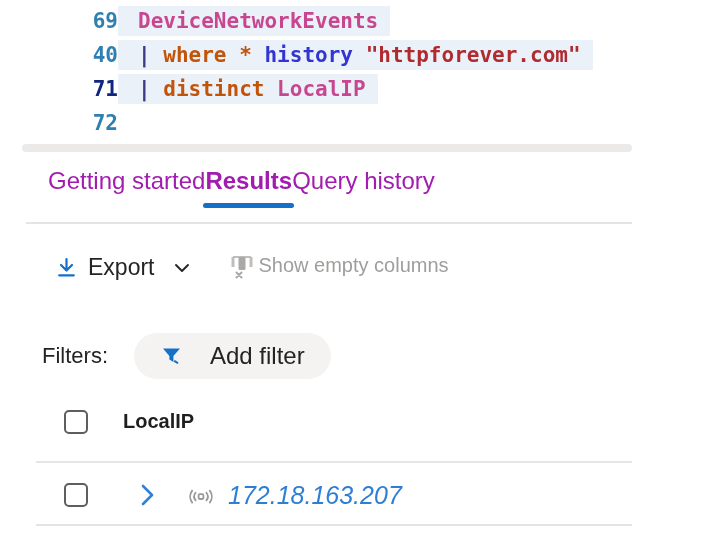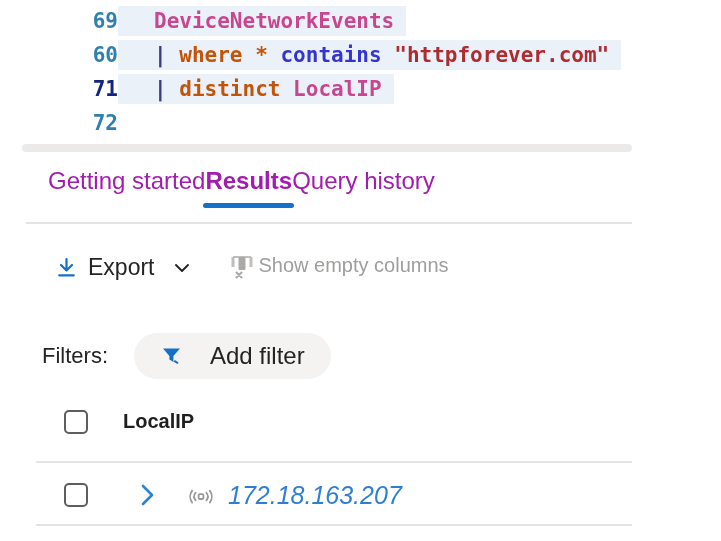--- a/index.html
+++ b/index.html
@@ -9,21 +9,21 @@
     background:#fff; font-family:"Liberation Sans", sans-serif; color:#242424;
   }
 
   
   .editor { position:absolute; top:4px; left:0; right:0; }
   .code-line { display:flex; align-items:center; height:34px;
     font-family:"DejaVu Sans Mono","Liberation Mono",monospace;
     font-size:21px; font-weight:700; }
   .ln { flex:none; width:118px; text-align:right; color:#2F7FB0; }
   .code-line.current .ln { color:#10257F; }
-  .code { white-space:pre; padding:3px 12px 3px 36px; }
+  .code { white-space:pre; padding:3px 12px 3px 20px; }
   .code.hl { background:#EAF1F8; }
   .tk-tbl  { color:#C8468F; }
   .tk-kw   { color:#C2540A; }
   .tk-op   { color:#3335D2; }
   .tk-str  { color:#AF2B2F; }
   .tk-pipe { color:#3A3A85; }
   .tk-plain{ color:#1b1b1b; }
 
   .hscroll { position:absolute; top:144px; left:22px; right:0; height:8px;
     background:#ECEAE8; border-radius:4px; }
@@ -81,22 +81,22 @@
 <body>
 
 <div class="app">
 
   <div class="editor">
     <div class="code-line">
       <span class="ln">69</span>
       <span class="code hl"><span class="tk-tbl">DeviceNetworkEvents</span></span>
     </div>
     <div class="code-line">
-      <span class="ln">60</span>
-      <span class="code hl"><span class="tk-pipe">| </span><span class="tk-kw">where</span><span class="tk-kw"> * </span><span class="tk-op">contains</span><span class="tk-plain"> </span><span class="tk-str">"httpforever.com"</span></span>
+      <span class="ln">40</span>
+      <span class="code hl"><span class="tk-pipe">| </span><span class="tk-kw">where</span><span class="tk-kw"> * </span><span class="tk-op">history</span><span class="tk-plain"> </span><span class="tk-str">"httpforever.com"</span></span>
     </div>
     <div class="code-line current">
       <span class="ln">71</span>
       <span class="code hl"><span class="tk-pipe">| </span><span class="tk-kw">distinct </span><span class="tk-tbl">LocalIP</span></span>
     </div>
     <div class="code-line">
       <span class="ln">72</span>
       <span class="code"></span>
     </div>
   </div>

